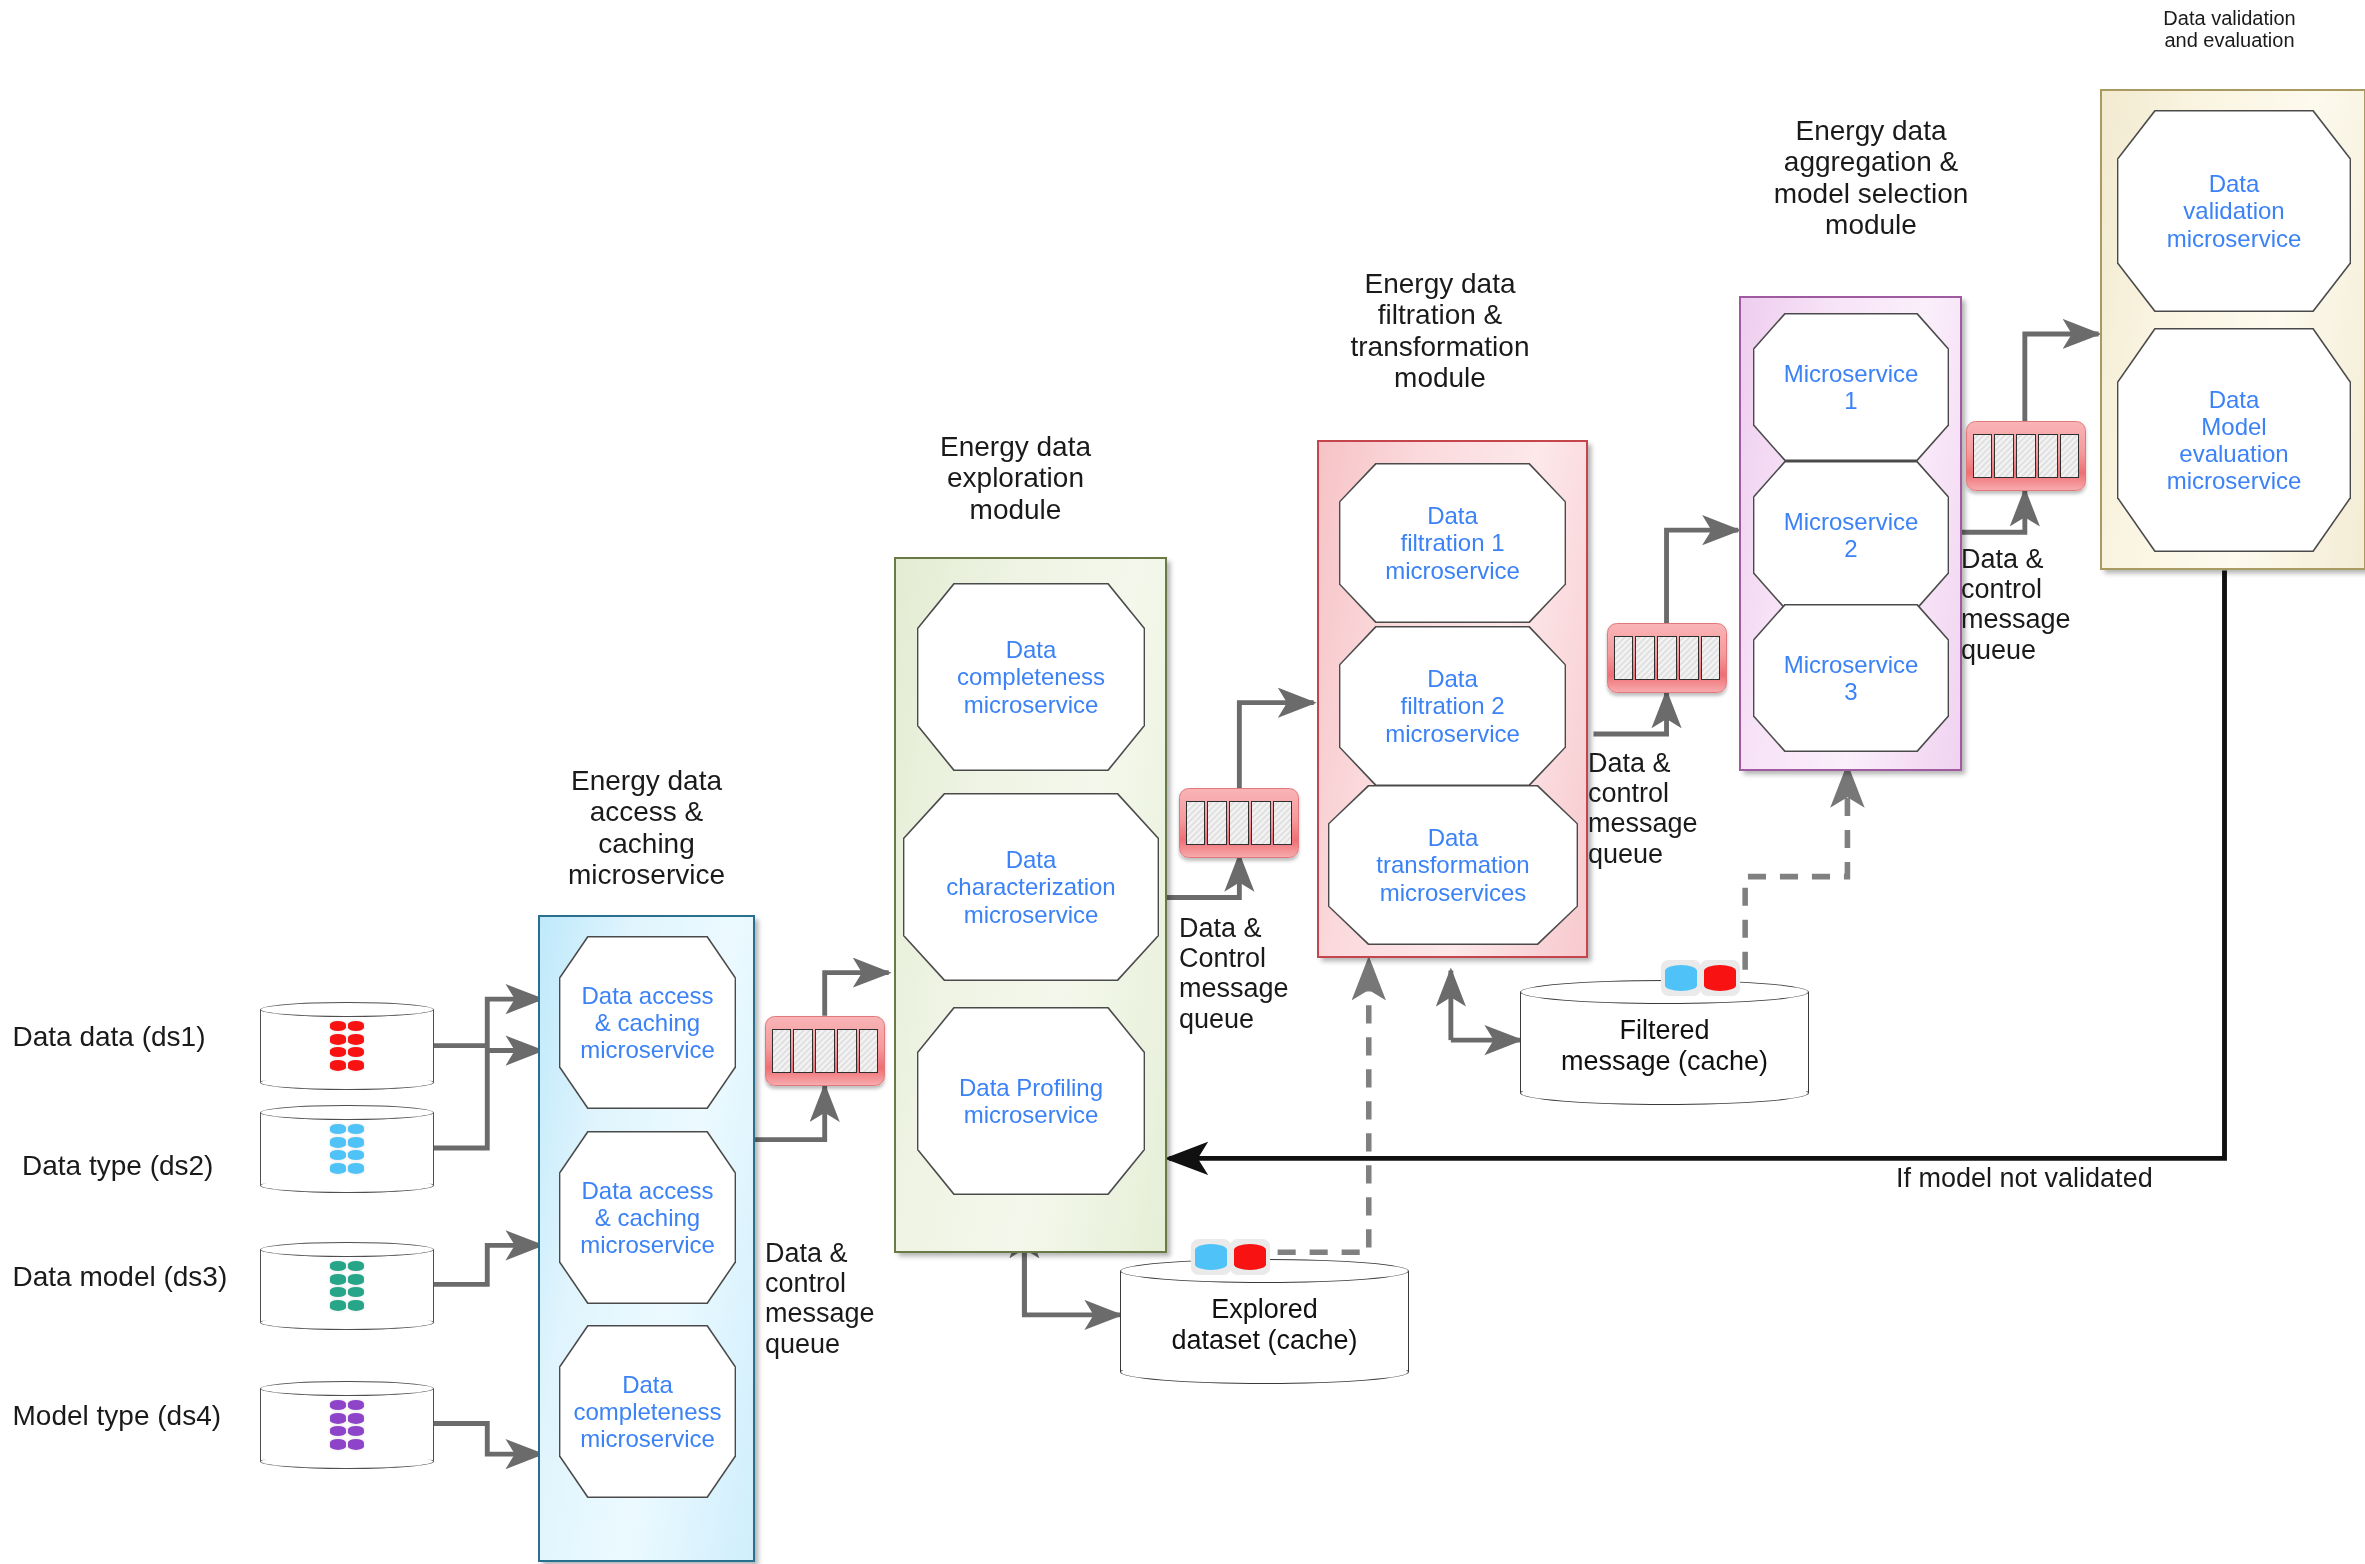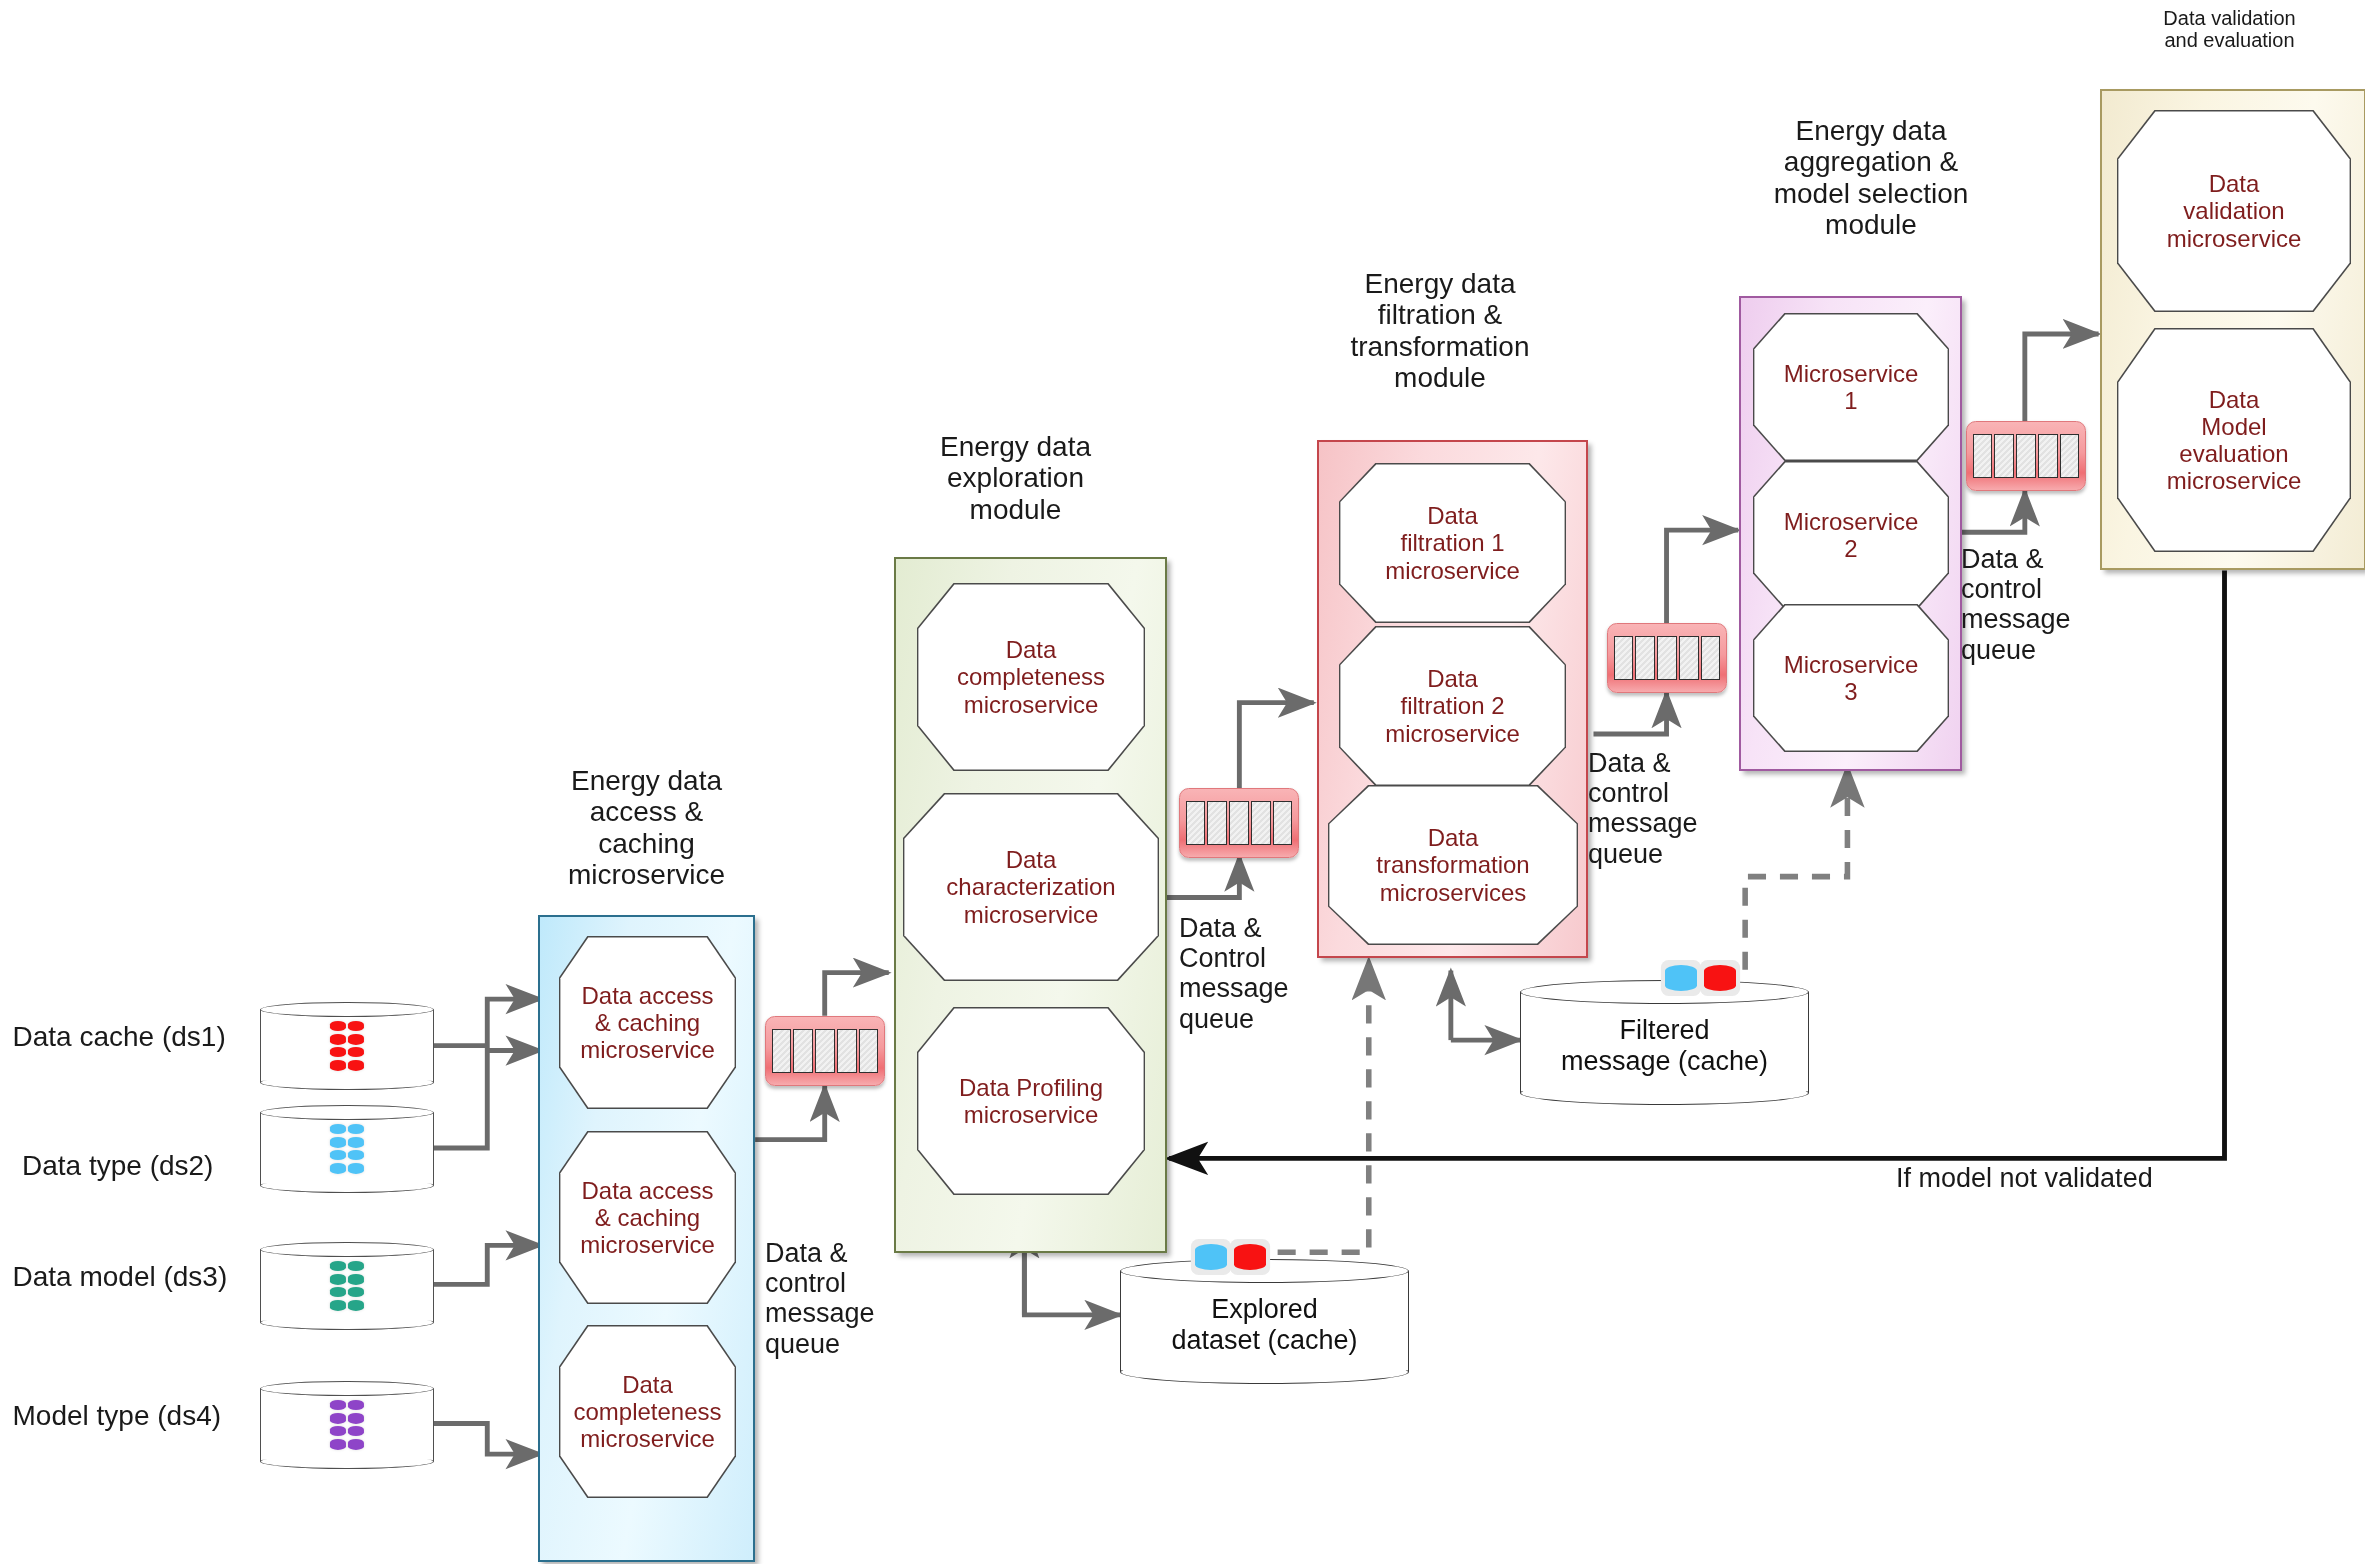--- a/index.html
+++ b/index.html
@@ -20,21 +20,21 @@
   .module.pinkred{background:linear-gradient(100deg,#f6c3c6 0%,#fbdadd 30%,#fde8ea 62%,#f7c9cd 100%);border-color:#c4464c;}
   .module.violet {background:linear-gradient(100deg,#eecdee 0%,#f7e3f7 30%,#fbeffb 62%,#f0d2f0 100%);border-color:#a05aa0;}
   .module.cream  {background:linear-gradient(100deg,#f2ead0 0%,#faf5e2 30%,#fdfaee 62%,#f3ecd4 100%);border-color:#a89a61;}
   .oct-wrap{position:absolute;}
   .oct-wrap::before{content:"";position:absolute;inset:0;
            background:#4a4a4a;
            clip-path:polygon(16% 0%,84% 0%,100% 24%,100% 76%,84% 100%,16% 100%,0% 76%,0% 24%);}
   .oct-wrap>.inner{position:absolute;inset:1.4px;background:#fff;
            clip-path:polygon(16% 0%,84% 0%,100% 24%,100% 76%,84% 100%,16% 100%,0% 76%,0% 24%);
            display:flex;align-items:center;justify-content:center;text-align:center;
-           color:#7f1d1d;line-height:1.13;white-space:pre-line;padding:0 4.2px;box-sizing:border-box;}
+           color:#3b82f6;line-height:1.13;white-space:pre-line;padding:0 4.2px;box-sizing:border-box;}
 
   
   .queue{position:absolute;box-sizing:border-box;border-radius:9.7px;
          background:linear-gradient(180deg,#f9b4b6 0%,#f59a9d 45%,#ef6f74 75%,#f7aaad 100%);
          border:1.4px solid #e0787c;
          box-shadow:0 2.1px 3.5px rgba(0,0,0,0.25);
          display:flex;align-items:center;justify-content:center;gap:2.1px;padding:0 5.6px;}
   .queue .slot{flex:1 1 auto;height:62%;background:
          repeating-linear-gradient(135deg,#f2f2f2 0 2.1px,#e2e2e2 2.1px 4.2px);
          border:1.4px solid #2f2f2f;}
@@ -152,21 +152,21 @@
 
     <g fill="none" stroke="#808080" stroke-width="8" stroke-dasharray="26 20">
       <path d="M2508,1440 V1260 H2655 V1105" marker-end="url(#ahD)"></path>
     </g>
 
     <g fill="none" stroke="#111111" stroke-width="7">
       <path d="M3197,820 V1665 H1680" marker-end="url(#ahB)"></path>
     </g>
   </svg>
 
-  <div class="lbl lbl-left" style="left:12.5px;top:1021px;width:250px;font-size:28px;">Data cache (ds1)</div>
+  <div class="lbl lbl-left" style="left:12.5px;top:1021px;width:250px;font-size:28px;">Data data (ds1)</div>
   <div class="cyl" style="left:260px;top:1002px;width:174px;height:88px;">
     <div class="body"></div>
       <div class="bot"></div>
       <div class="top"></div>
     <div class="glyph">
       <span class="mini">
           <i class="a" style="background:#f81212"></i>
           <i class="b" style="background:#f81212"></i>
         </span>
       <span class="mini">

